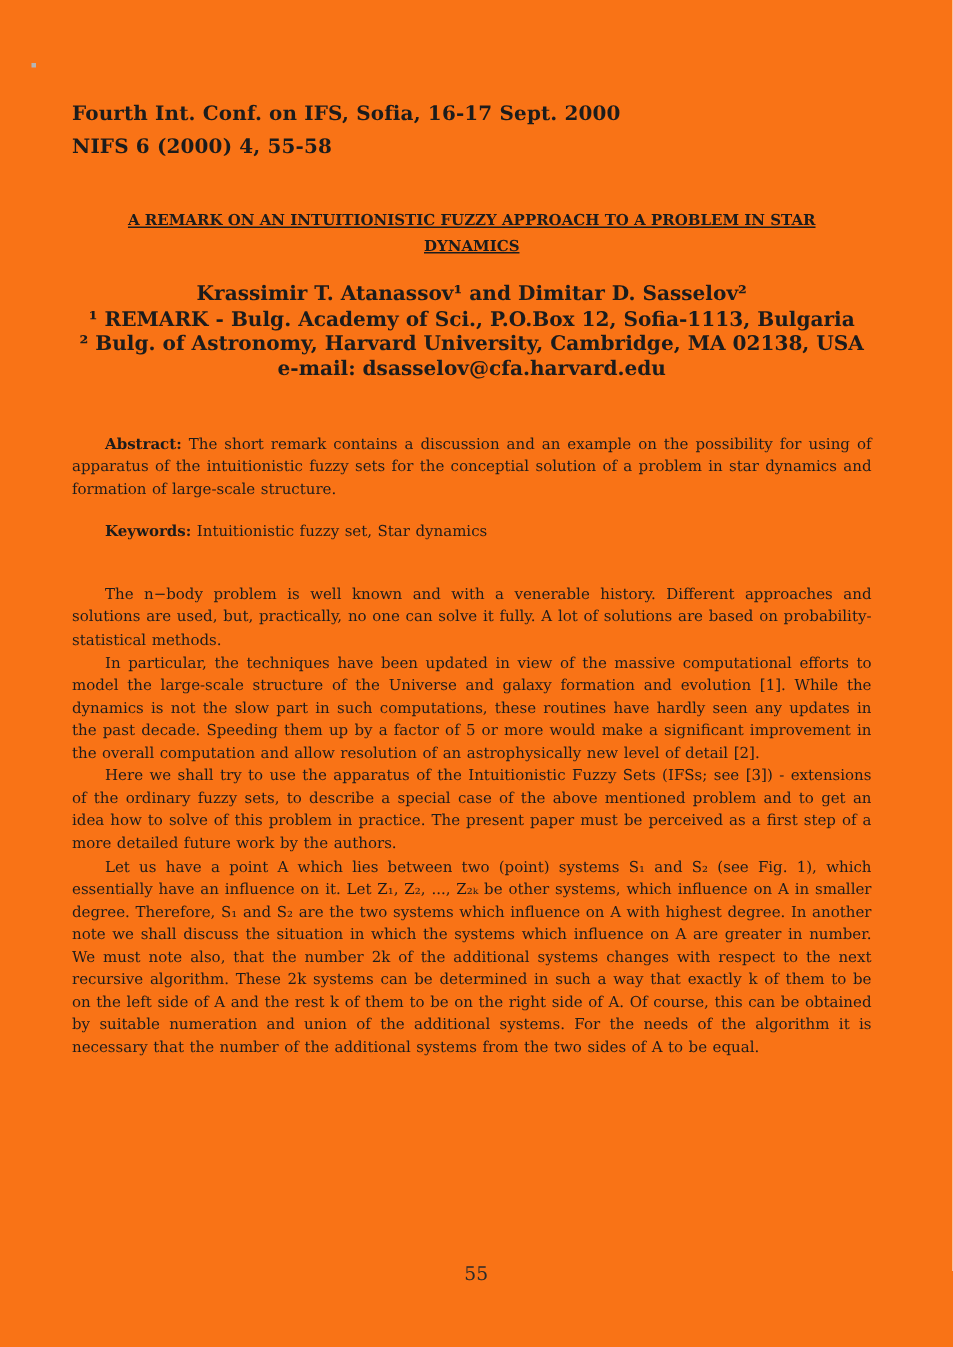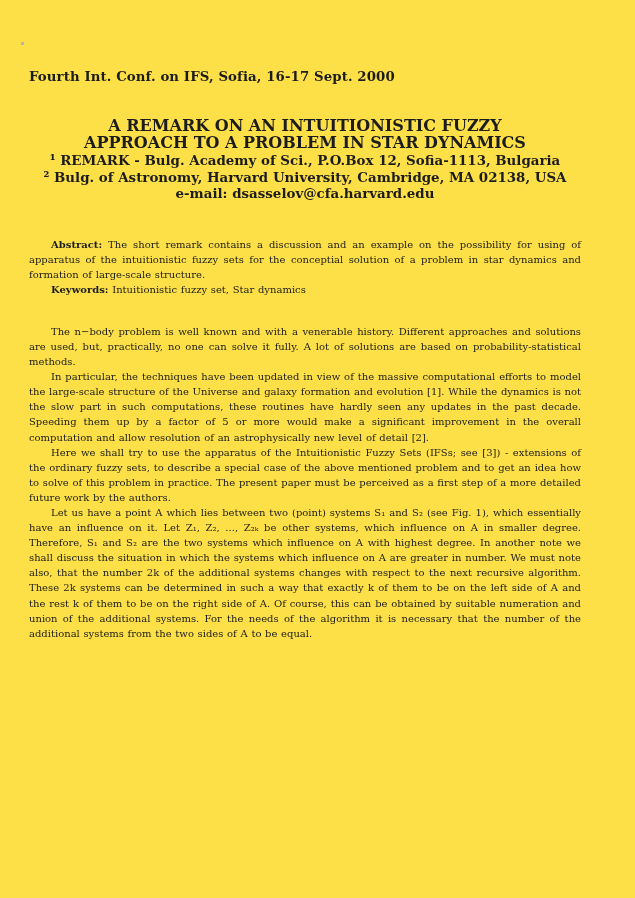--- a/index.html
+++ b/index.html
@@ -5,23 +5,23 @@
   html, body {
     margin: 0;
     padding: 0;
     background: #ffffff;
   }
   .page {
     position: relative;
     width: 635px;
     height: 898px;
     margin: 0;
-    background: #fde047;
+    background: #f97316;
     box-sizing: border-box;
-    padding: 66px 54px 0 29px;
+    padding: 66px 54px 0 48px;
     font-family: "DejaVu Serif", serif;
     color: #1c1c1c;
     overflow: hidden;
   }
   .speck {
     position: absolute;
     left: 21px;
     top: 42px;
     width: 3px;
     height: 3px;
@@ -34,29 +34,30 @@
     letter-spacing: 0.1px;
   }
   .title-block {
     margin-top: 29px;
     text-align: center;
     font-weight: 700;
     font-size: 13.4px;
     line-height: 16.5px;
   }
   .paper-title {
-    font-size: 16px;
+    font-size: 10px;
     line-height: 17px;
     font-weight: 700;
-    margin: 0 auto 1px auto;
+    margin: 0 auto 15px auto;
     max-width: 496px;
+    text-decoration: underline;
   }
   .title-block div { margin: 0; }
   .abstract-section { margin-top: 35px; }
-  .keywords-section { }
+  .keywords-section { margin-top: 13px; }
   .body-section { margin-top: 27px; }
   .abstract-section p,
   .keywords-section p,
   .body-section p {
     margin: 0;
     font-size: 10px;
     line-height: 15.1px;
     text-align: justify;
     text-indent: 22px;
     word-spacing: 0.5px;
@@ -75,38 +76,43 @@
 </style>
 </head>
 <body>
 
 <div class="page">
 
   <div class="speck"></div>
 
   <header class="conf-header">
     <div>Fourth Int. Conf. on IFS, Sofia, 16-17 Sept. 2000</div>
+    <div>NIFS 6 (2000) 4, 55-58</div>
   </header>
 
   <section class="title-block">
     <h1 class="paper-title">A REMARK ON AN INTUITIONISTIC FUZZY APPROACH TO A PROBLEM IN STAR DYNAMICS</h1>
+    <div>Krassimir T. Atanassov¹ and Dimitar D. Sasselov²</div>
     <div>¹ REMARK - Bulg. Academy of Sci., P.O.Box 12, Sofia-1113, Bulgaria</div>
     <div>² Bulg. of Astronomy, Harvard University, Cambridge, MA 02138, USA</div>
     <div>e-mail: dsasselov@cfa.harvard.edu</div>
   </section>
 
   <section class="abstract-section">
     <p><span class="runin">Abstract:</span><span> The short remark contains a discussion and an example on the possibility for using of apparatus of the intuitionistic fuzzy sets for the conceptial solution of a problem in star dynamics and formation of large-scale structure.</span></p>
   </section>
 
   <section class="keywords-section">
     <p><span class="runin">Keywords:</span><span> Intuitionistic fuzzy set, Star dynamics</span></p>
   </section>
 
   <main class="body-section">
     <p>The n−body problem is well known and with a venerable history. Different approaches and solutions are used, but, practically, no one can solve it fully. A lot of solutions are based on probability-statistical methods.</p>
     <p>In particular, the techniques have been updated in view of the massive computational efforts to model the large-scale structure of the Universe and galaxy formation and evolution [1]. While the dynamics is not the slow part in such computations, these routines have hardly seen any updates in the past decade. Speeding them up by a factor of 5 or more would make a significant improvement in the overall computation and allow resolution of an astrophysically new level of detail [2].</p>
     <p>Here we shall try to use the apparatus of the Intuitionistic Fuzzy Sets (IFSs; see [3]) - extensions of the ordinary fuzzy sets, to describe a special case of the above mentioned problem and to get an idea how to solve of this problem in practice. The present paper must be perceived as a first step of a more detailed future work by the authors.</p>
     <p>Let us have a point A which lies between two (point) systems S₁ and S₂ (see Fig. 1), which essentially have an influence on it. Let Z₁, Z₂, ..., Z₂ₖ be other systems, which influence on A in smaller degree. Therefore, S₁ and S₂ are the two systems which influence on A with highest degree. In another note we shall discuss the situation in which the systems which influence on A are greater in number. We must note also, that the number 2k of the additional systems changes with respect to the next recursive algorithm. These 2k systems can be determined in such a way that exactly k of them to be on the left side of A and the rest k of them to be on the right side of A. Of course, this can be obtained by suitable numeration and union of the additional systems. For the needs of the algorithm it is necessary that the number of the additional systems from the two sides of A to be equal.</p>
   </main>
 
+  <footer class="page-footer">
+    <span>55</span>
+  </footer>
 
 </div>
 
 </body></html>

